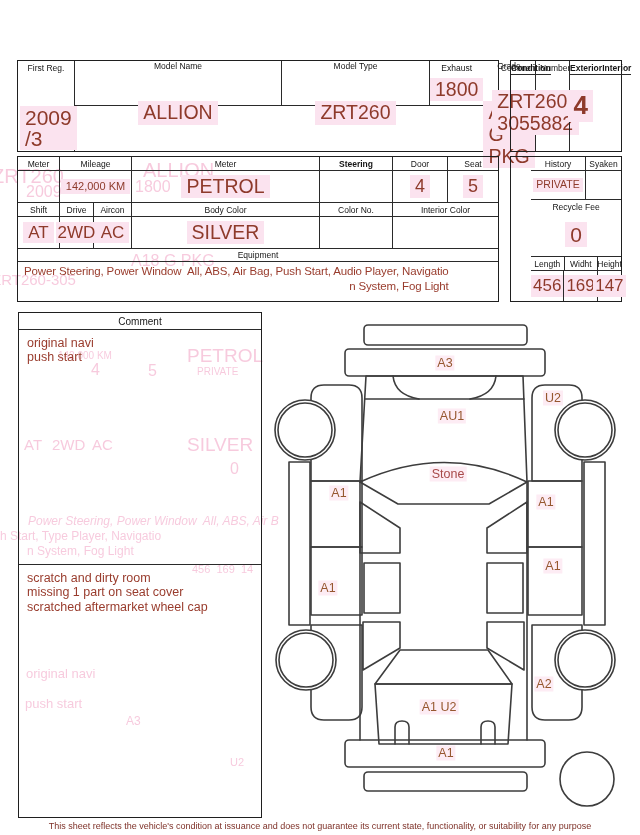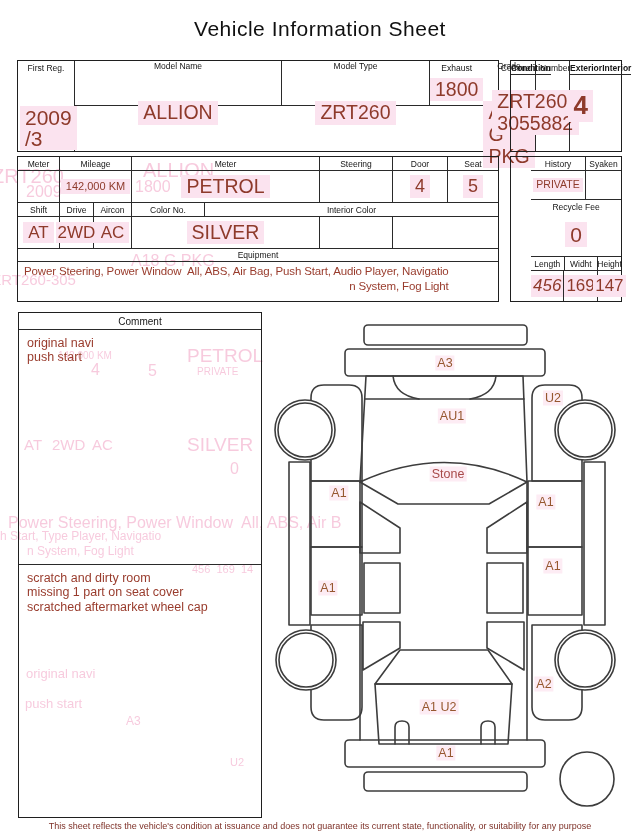--- a/index.html
+++ b/index.html
@@ -57,33 +57,32 @@
       <span class="ghost" style="left: 58px; top: 351px; font-size: 10px;">142,000 KM</span>
       <span class="ghost" style="left: 187px; top: 346px; font-size: 19px;">PETROL</span>
       <span class="ghost" style="left: 91px; top: 362px; font-size: 16px;">4</span>
       <span class="ghost" style="left: 148px; top: 363px; font-size: 16px;">5</span>
       <span class="ghost" style="left: 197px; top: 367px; font-size: 10px;">PRIVATE</span>
       <span class="ghost" style="left: 24px; top: 437px; font-size: 15px;">AT</span>
       <span class="ghost" style="left: 52px; top: 437px; font-size: 15px;">2WD</span>
       <span class="ghost" style="left: 92px; top: 437px; font-size: 15px;">AC</span>
       <span class="ghost" style="left: 187px; top: 435px; font-size: 19px;">SILVER</span>
       <span class="ghost" style="left: 230px; top: 461px; font-size: 16px;">0</span>
-      <span class="ghost" style="left: 8px; top: 515px; font-size: 16px;">Power Steering, Power Window  All, ABS, Air B</span>
+      <span class="ghost" style="left: 28px; top: 515px; font-size: 12px; font-style: italic;">Power Steering, Power Window  All, ABS, Air B</span>
       <span class="ghost" style="left: 0px; top: 530px; font-size: 12px;">h Start, Type Player, Navigatio</span>
       <span class="ghost" style="left: 27px; top: 545px; font-size: 12px;">n System, Fog Light</span>
       <span class="ghost" style="left: 192px; top: 564px; font-size: 11px;">456  169  14</span>
       <span class="ghost" style="left: 26px; top: 667px; font-size: 13px;">original navi</span>
       <span class="ghost" style="left: 25px; top: 697px; font-size: 13px;">push start</span>
       <span class="ghost" style="left: 126px; top: 715px; font-size: 12px;">A3</span>
       <span class="ghost" style="left: 230px; top: 757px; font-size: 11px;">U2</span>
     </div>
 
   <div class="layer2">
 
-    <div class="title">Vehicle Information Sheet</div>
 
     <div class="tbl" style="left:17px;top:60px;width:482px;height:92px;">
       <div class="stackcell br" style="width:57px;">
         <div class="lblrow lbl">First Reg.</div>
         <div class="vwrap" style="justify-content:flex-start;padding-left:2px;">
           <span class="hl val preline fs21" style="line-height:1.0;">2009
 /3</span>
         </div>
       </div>
       <div class="col grow">
@@ -141,21 +140,21 @@
             <span class="val"></span>
           </div>
       </div>
     </div>
 
     <div class="tbl" style="left:17px;top:156px;width:482px;height:146px;flex-direction:column;">
       <div class="row bb" style="height:14px;">
         <div class="cell lbl br" style="width:42px;">Meter</div>
         <div class="cell lbl br" style="width:72px;">Mileage</div>
         <div class="cell lbl br" style="width:188px;">Meter</div>
-        <div class="cell lbl br" style="width:73px;">Steering</div>
+        <div class="cell lbl br" style="width:73px;font-weight:bold;">Steering</div>
         <div class="cell lbl br" style="width:55px;">Door</div>
         <div class="cell lbl grow">Seat</div>
       </div>
       <div class="row bb" style="height:32px;">
         <div class="cell br" style="width:42px;">
             <span class="val"></span>
           </div>
         <div class="cell br" style="width:72px;">
             <span class="hl val fs11">142,000 KM</span>
           </div>
@@ -169,20 +168,21 @@
             <span class="hl val fs18">4</span>
           </div>
         <div class="cell grow">
             <span class="hl val fs18">5</span>
           </div>
       </div>
       <div class="row bb" style="height:14px;">
         <div class="cell lbl br" style="width:42px;">Shift</div>
         <div class="cell lbl br" style="width:34px;">Drive</div>
         <div class="cell lbl br" style="width:38px;">Aircon</div>
+        <div class="cell lbl br" style="width:188px;">Body Color</div>
         <div class="cell lbl br" style="width:73px;">Color No.</div>
         <div class="cell lbl grow">Interior Color</div>
       </div>
       <div class="row bb" style="height:32px;">
         <div class="cell br" style="width:42px;">
             <span class="hl val fs17">AT</span>
           </div>
         <div class="cell br" style="width:34px;">
             <span class="hl val fs17" style="padding:1px 2px;">2WD</span>
           </div>
@@ -221,21 +221,21 @@
       <div class="cell bb" style="height:44px;">
           <span class="hl val fs21">0</span>
         </div>
       <div class="row bb" style="height:14px;">
         <div class="cell lbl br" style="width:36px;">Length</div>
         <div class="cell lbl br" style="width:36px;">Widht</div>
         <div class="cell lbl grow">Height</div>
       </div>
       <div class="row grow">
         <div class="cell br" style="width:36px;">
-            <span class="hl val fs17" style="padding:1px 2px;font-style:italic;">456</span>
+            <span class="hl val fs17" style="padding:1px 2px;">456</span>
           </div>
         <div class="cell br" style="width:36px;">
             <span class="hl val fs17" style="padding:1px 2px;">169</span>
           </div>
         <div class="cell grow">
             <span class="hl val fs17" style="padding:1px 2px;">147</span>
           </div>
       </div>
     </div>
 

